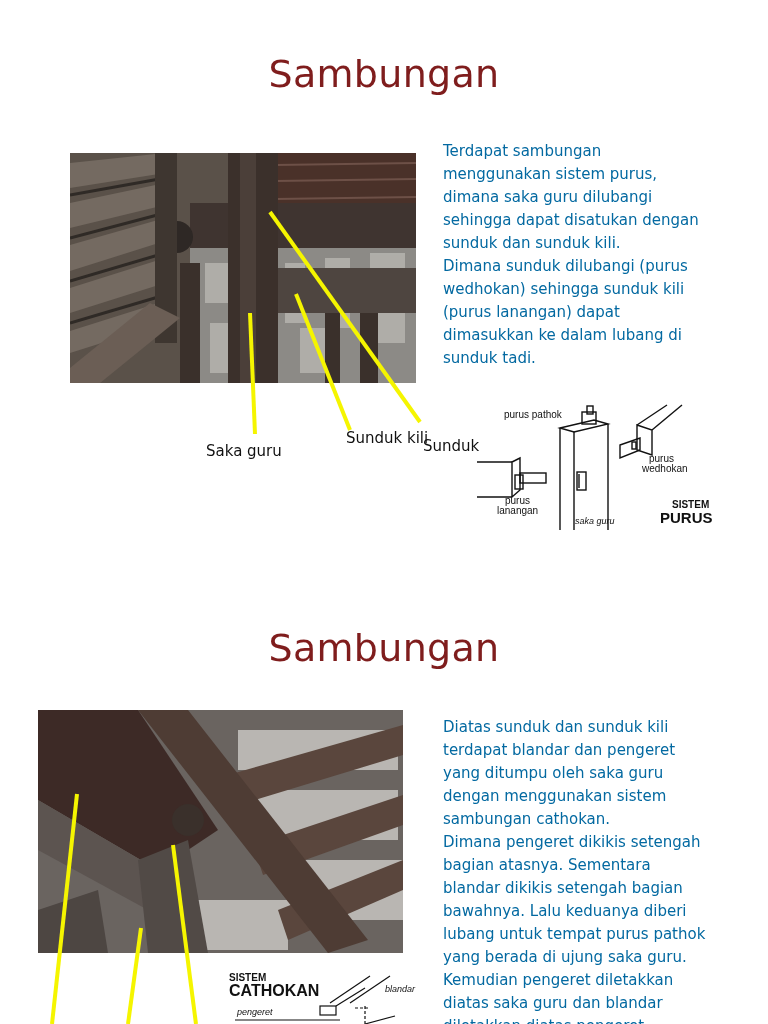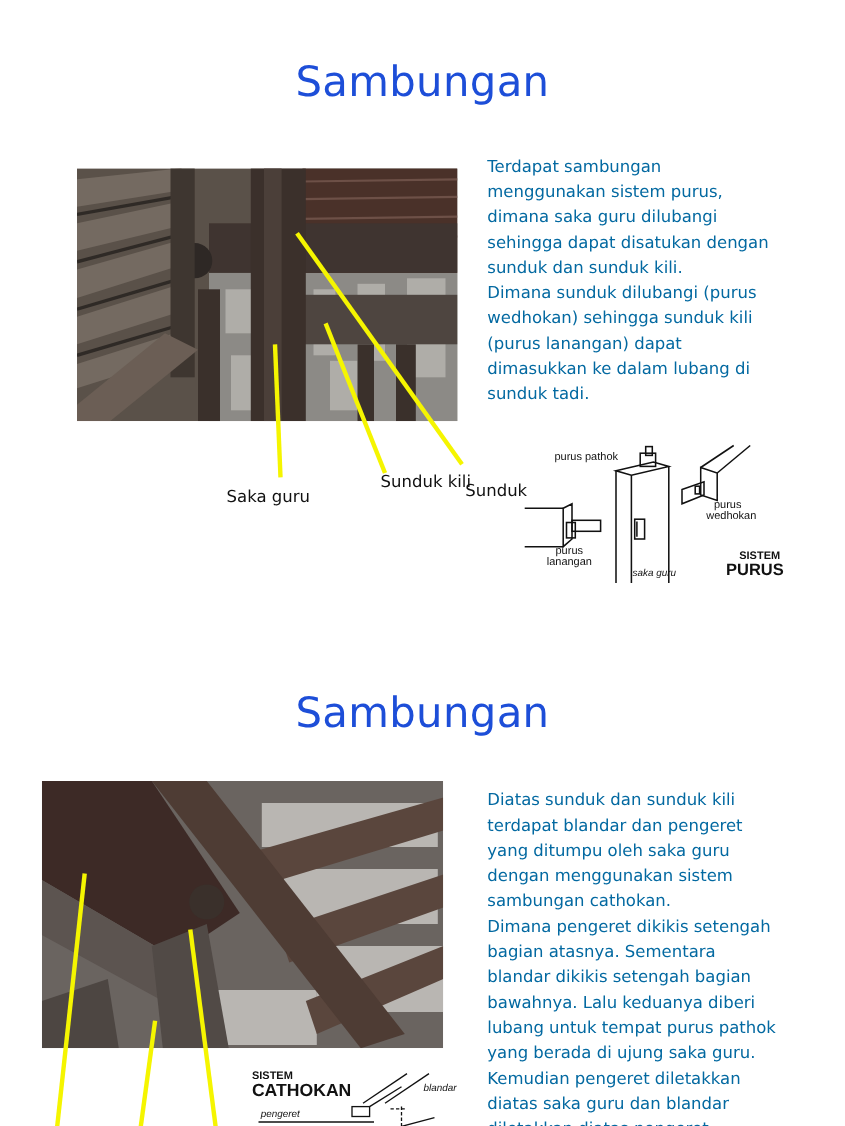--- a/index.html
+++ b/index.html
@@ -4,21 +4,21 @@
 <style>
   html, body { margin:0; padding:0; }
   body {
     width:768px; height:1024px; overflow:hidden; background:#ffffff;
     position:relative; font-family:"Liberation Sans", sans-serif; color:#111;
   }
   .slide { position:absolute; left:0; width:768px; }
   .title {
     position:absolute; left:0; width:768px; text-align:center;
     font-family:"DejaVu Sans", sans-serif; font-size:38px; font-weight:400;
-    color:#1d4ed8; letter-spacing:0.3px;
+    color:#7f1d1d; letter-spacing:0.3px;
   }
   .body-text {
     position:absolute; font-family:"DejaVu Sans", sans-serif;
     font-size:15px; line-height:23px; color:#0369a1; white-space:pre-line;
   }
   .photo { position:absolute; overflow:hidden; }
   .photo svg { display:block; }
   .label {
     position:absolute; font-family:"DejaVu Sans", sans-serif;
     font-size:15px; color:#111; white-space:nowrap;

